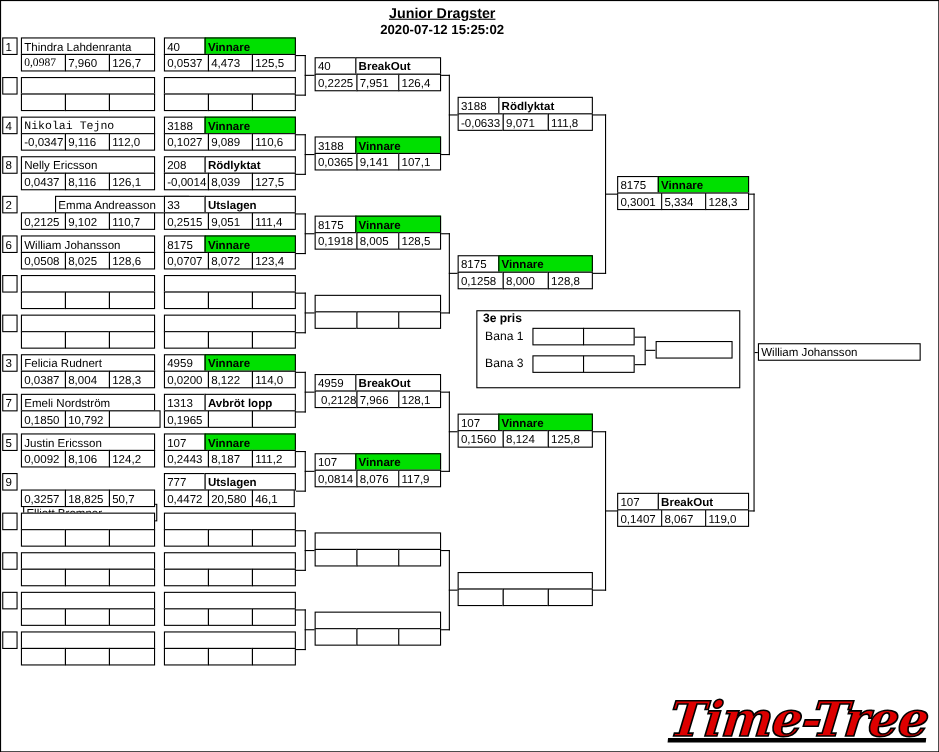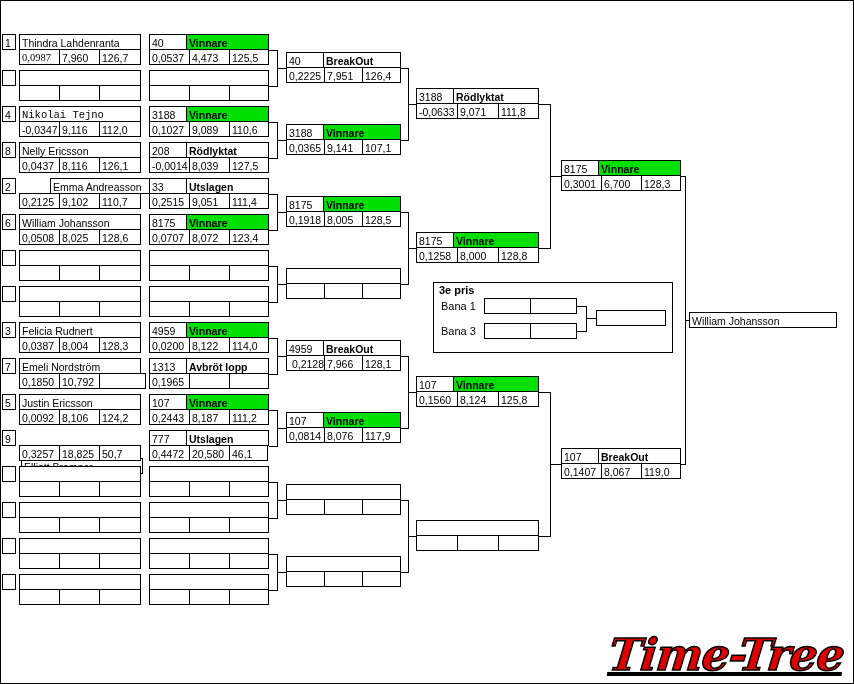--- a/index.html
+++ b/index.html
@@ -21,20 +21,22 @@
   .logo{position:absolute;right:9px;bottom:6px;font-family:"DejaVu Serif",serif;font-style:italic;font-weight:bold;
         font-size:44px;line-height:1;color:var(--logored,#dd0000);-webkit-text-stroke:1.5px #000;letter-spacing:-1px;
         transform:skewX(-6deg);text-decoration:underline;text-decoration-thickness:4px;text-underline-offset:2px}
 </style>
 </head>
 <body>
 
 <div id="screen">
 
   <div class="hdr">
+    <div class="hdr-title">Junior Dragster</div>
+    <div class="hdr-date">2020-07-12 15:25:02</div>
   </div>
 
   <div id="bracket">
       <div class="row" style="left: 1px; top: 33px;">
         <div class="cell" style="width: 14px;">1</div>
       </div>
       <div class="row" style="left: 18px; top: 33px;">
         <div class="cell" style="width: 122px;">Thindra Lahdenranta</div>
       </div>
       <div class="row" style="left: 18px; top: 48px;">
@@ -447,21 +449,21 @@
         <div class="cell" style="width: 42px;"></div>
         <div class="cell" style="width: 42px;"></div>
         <div class="cell" style="width: 41px;"></div>
       </div>
       <div class="row" style="left: 560px; top: 159px;">
         <div class="cell" style="width: 38px;">8175</div>
         <div class="cell status win" style="width: 83px;">Vinnare</div>
       </div>
       <div class="row" style="left: 560px; top: 174px;">
         <div class="cell" style="width: 41px;">0,3001</div>
-        <div class="cell" style="width: 41px;">6,700</div>
+        <div class="cell" style="width: 41px;">5,334</div>
         <div class="cell" style="width: 40px;">128,3</div>
       </div>
       <div class="row" style="left: 560px; top: 447px;">
         <div class="cell" style="width: 38px;">107</div>
         <div class="cell status" style="width: 83px;">BreakOut</div>
       </div>
       <div class="row" style="left: 560px; top: 462px;">
         <div class="cell" style="width: 41px;">0,1407</div>
         <div class="cell" style="width: 41px;">8,067</div>
         <div class="cell" style="width: 40px;">119,0</div>

